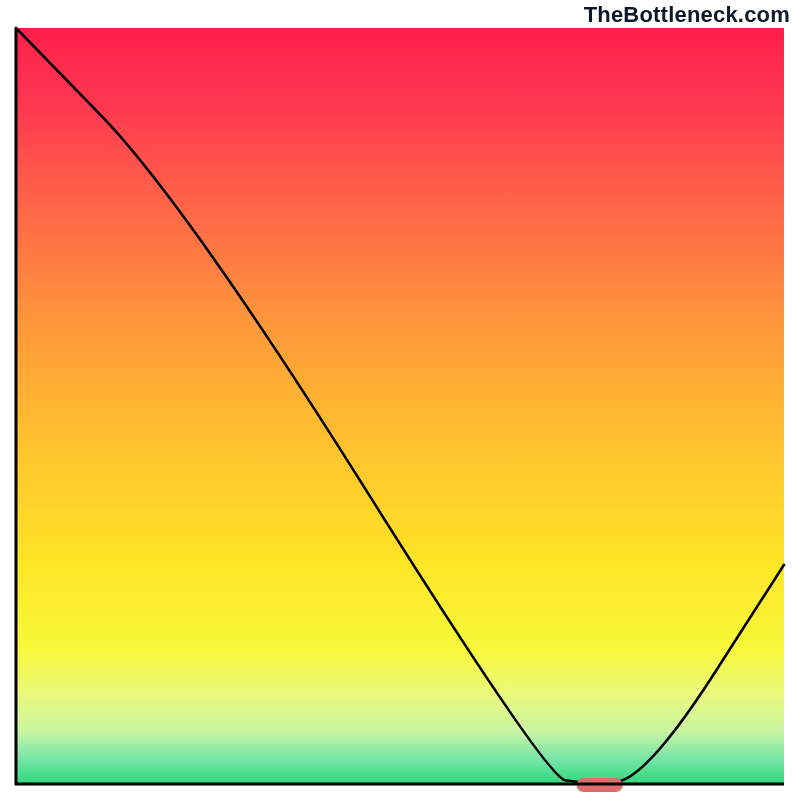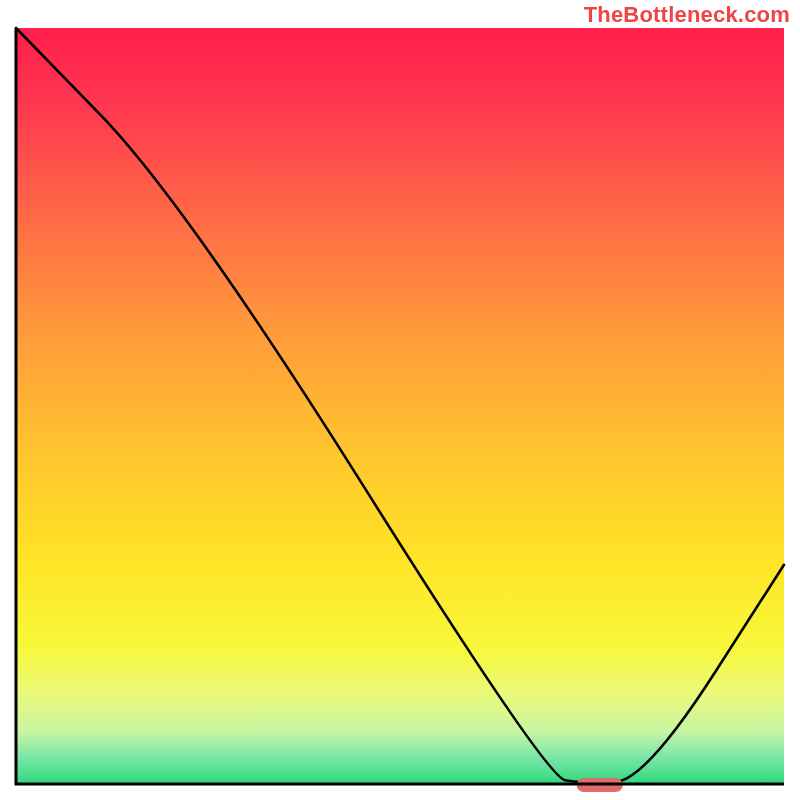--- a/index.html
+++ b/index.html
@@ -15,21 +15,21 @@
     width: 800px;
     height: 800px;
   }
   .watermark {
     position: absolute;
     top: 2px;
     right: 10px;
     font-family: Arial, Helvetica, sans-serif;
     font-size: 22px;
     font-weight: 600;
-    color: #ef4444;
+    color: #0f172a;
     letter-spacing: 0.2px;
     text-align: center;
   }
   svg {
     position: absolute;
     top: 0;
     left: 0;
   }
 </style>
 </head>

